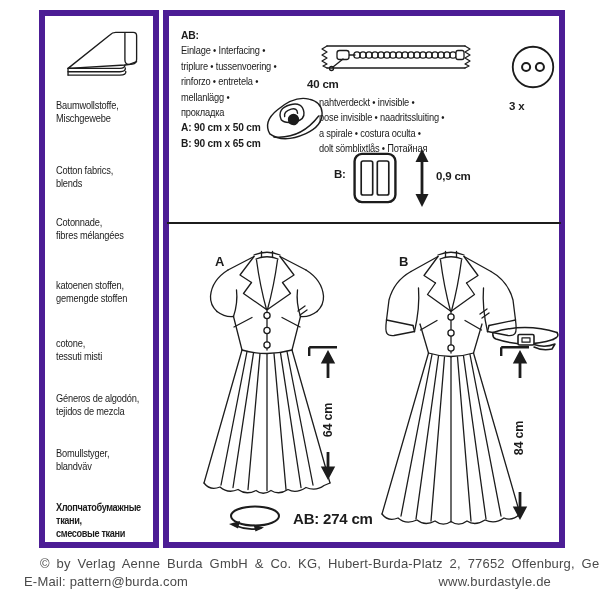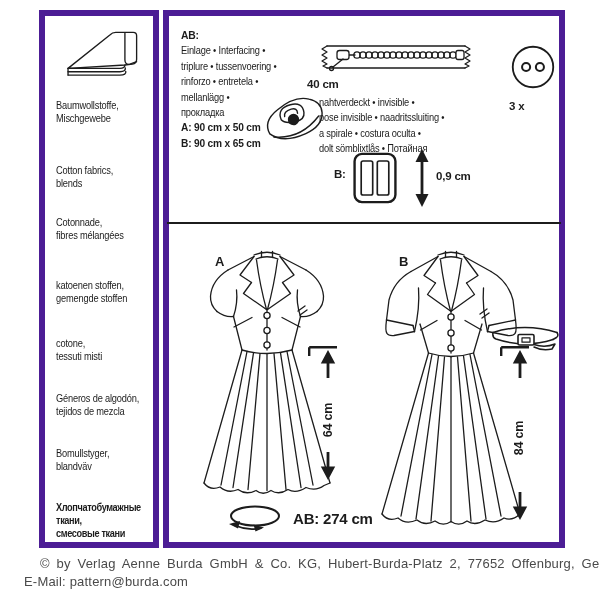--- a/index.html
+++ b/index.html
@@ -303,15 +303,16 @@
         <polygon points="2,19 13,16 11,23.5" fill="#1c1c1c" stroke="none"></polygon>
         <polygon points="37,22.5 26.5,19.5 28.5,26.5" fill="#1c1c1c" stroke="none"></polygon>
       </g>
     </svg>
     <div class="abs dim-label" style="left:124px;top:494px;font-size:15px">AB: 274 cm</div>
   </div>
 
   <div id="footer-copyright">© by Verlag Aenne Burda GmbH &amp; Co. KG, Hubert-Burda-Platz 2, 77652 Offenburg, Germany</div>
   <div id="footer-row2">
     <span>E-Mail: pattern@burda.com</span>
+    <span>www.burdastyle.de</span>
   </div>
 
 </div>
 
 </body></html>

